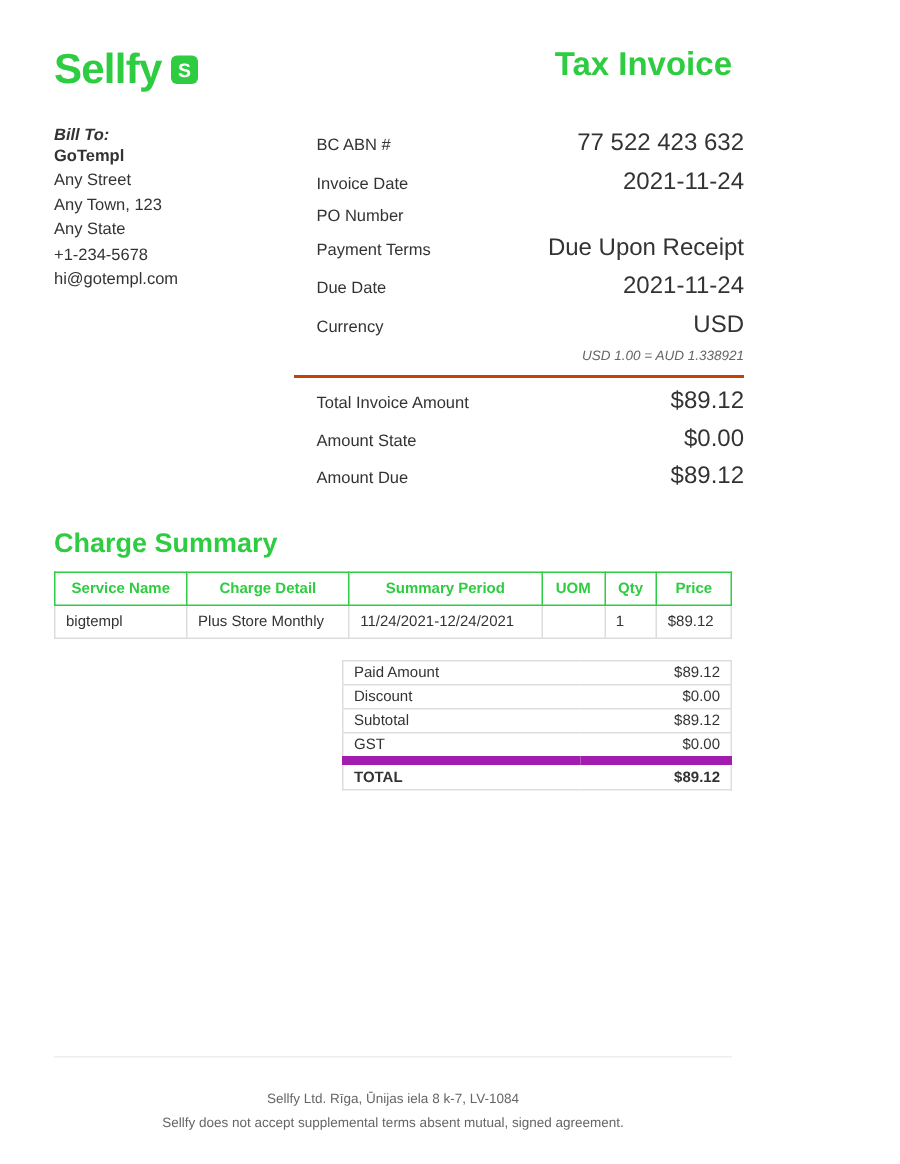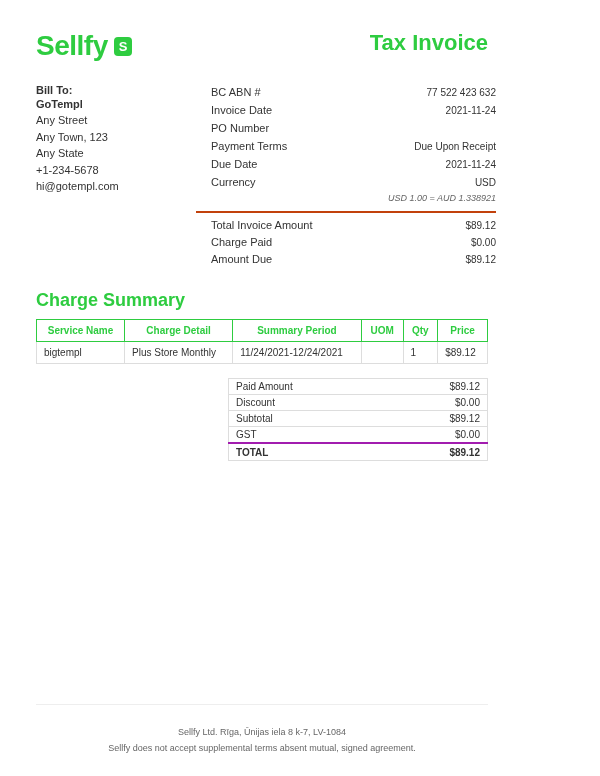--- a/index.html
+++ b/index.html
@@ -55,20 +55,21 @@
       justify-content: space-between;
       margin-bottom: 22px;
     }
     .bill-to {
       min-width: 160px;
     }
     .bill-to-label {
       font-weight: bold;
       margin-bottom: 2px;
       font-size: 11px;
+      font-style: italic;
     }
     .bill-to-company {
       font-weight: bold;
       font-size: 11px;
       margin-bottom: 2px;
     }
     .bill-to-line {
       font-size: 11px;
       color: #333;
       line-height: 1.5;
@@ -86,21 +87,21 @@
       font-size: 11px;
       line-height: 1.55;
       margin-left: 15px;
     }
     .detail-label {
       color: #333;
       min-width: 110px;
     }
     .detail-value {
       text-align: right;
-      font-size: 10px;
+      font-size: 16px;
     }
     .detail-note {
       text-align: right;
       font-size: 9px;
       color: #666;
       font-style: italic;
     }
     .totals-block {
       margin-top: 4px;
       border-top: 2px solid #c2410c;
@@ -155,21 +156,21 @@
       border: none;
     }
     .summary-table tr td:first-child {
       color: #333;
     }
     .summary-table tr td:last-child {
       text-align: right;
     }
     .summary-table tr.total-row td {
       font-weight: bold;
-      border-top: 2px solid #a21caf;
+      border-top: 6px solid #a21caf;
       padding-top: 3px;
     }
     .footer {
       margin-top: auto;
       padding-top: 20px;
       text-align: center;
       font-size: 9px;
       color: #666;
       border-top: 1px solid #eee;
     }
@@ -231,21 +232,21 @@
         <span class="detail-label"></span>
         <span class="detail-note">USD 1.00 = AUD 1.338921</span>
       </div>
 
       <div class="totals-block">
         <div class="detail-row">
           <span class="detail-label">Total Invoice Amount</span>
           <span class="detail-value">$89.12</span>
         </div>
         <div class="detail-row">
-          <span class="detail-label">Charge Paid</span>
+          <span class="detail-label">Amount State</span>
           <span class="detail-value">$0.00</span>
         </div>
         <div class="detail-row">
           <span class="detail-label">Amount Due</span>
           <span class="detail-value">$89.12</span>
         </div>
       </div>
     </div>
   </div>
 

